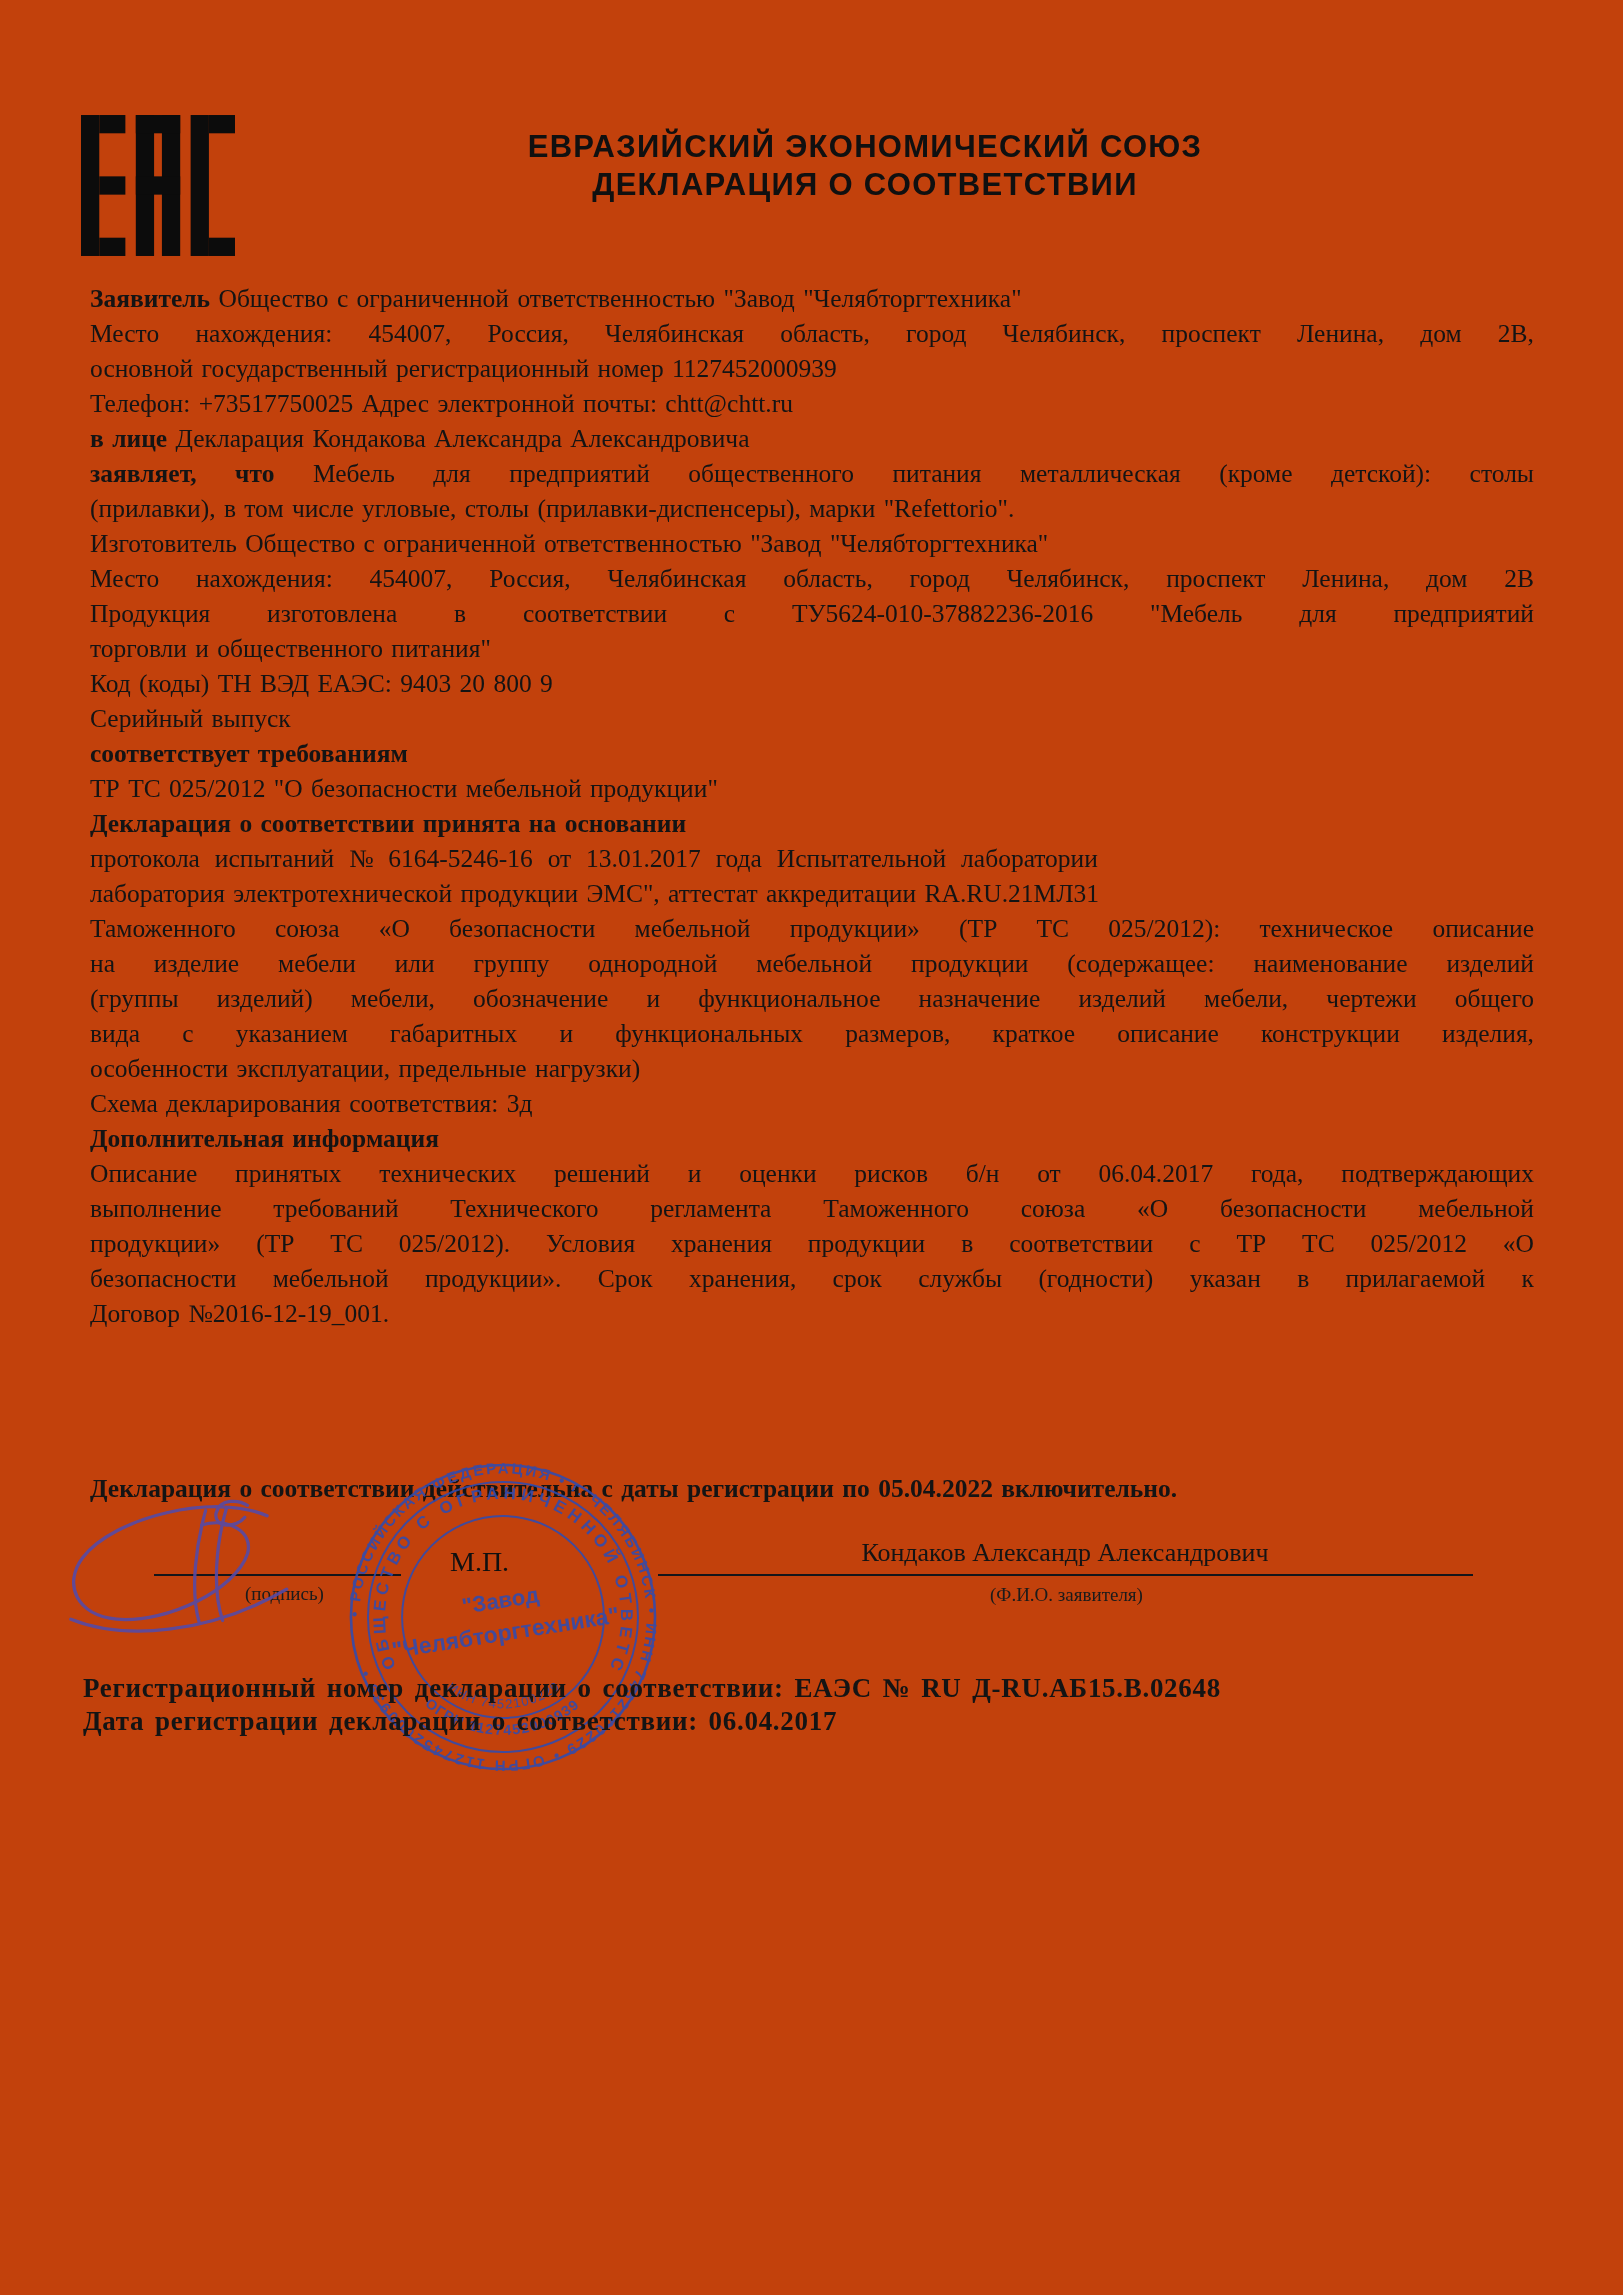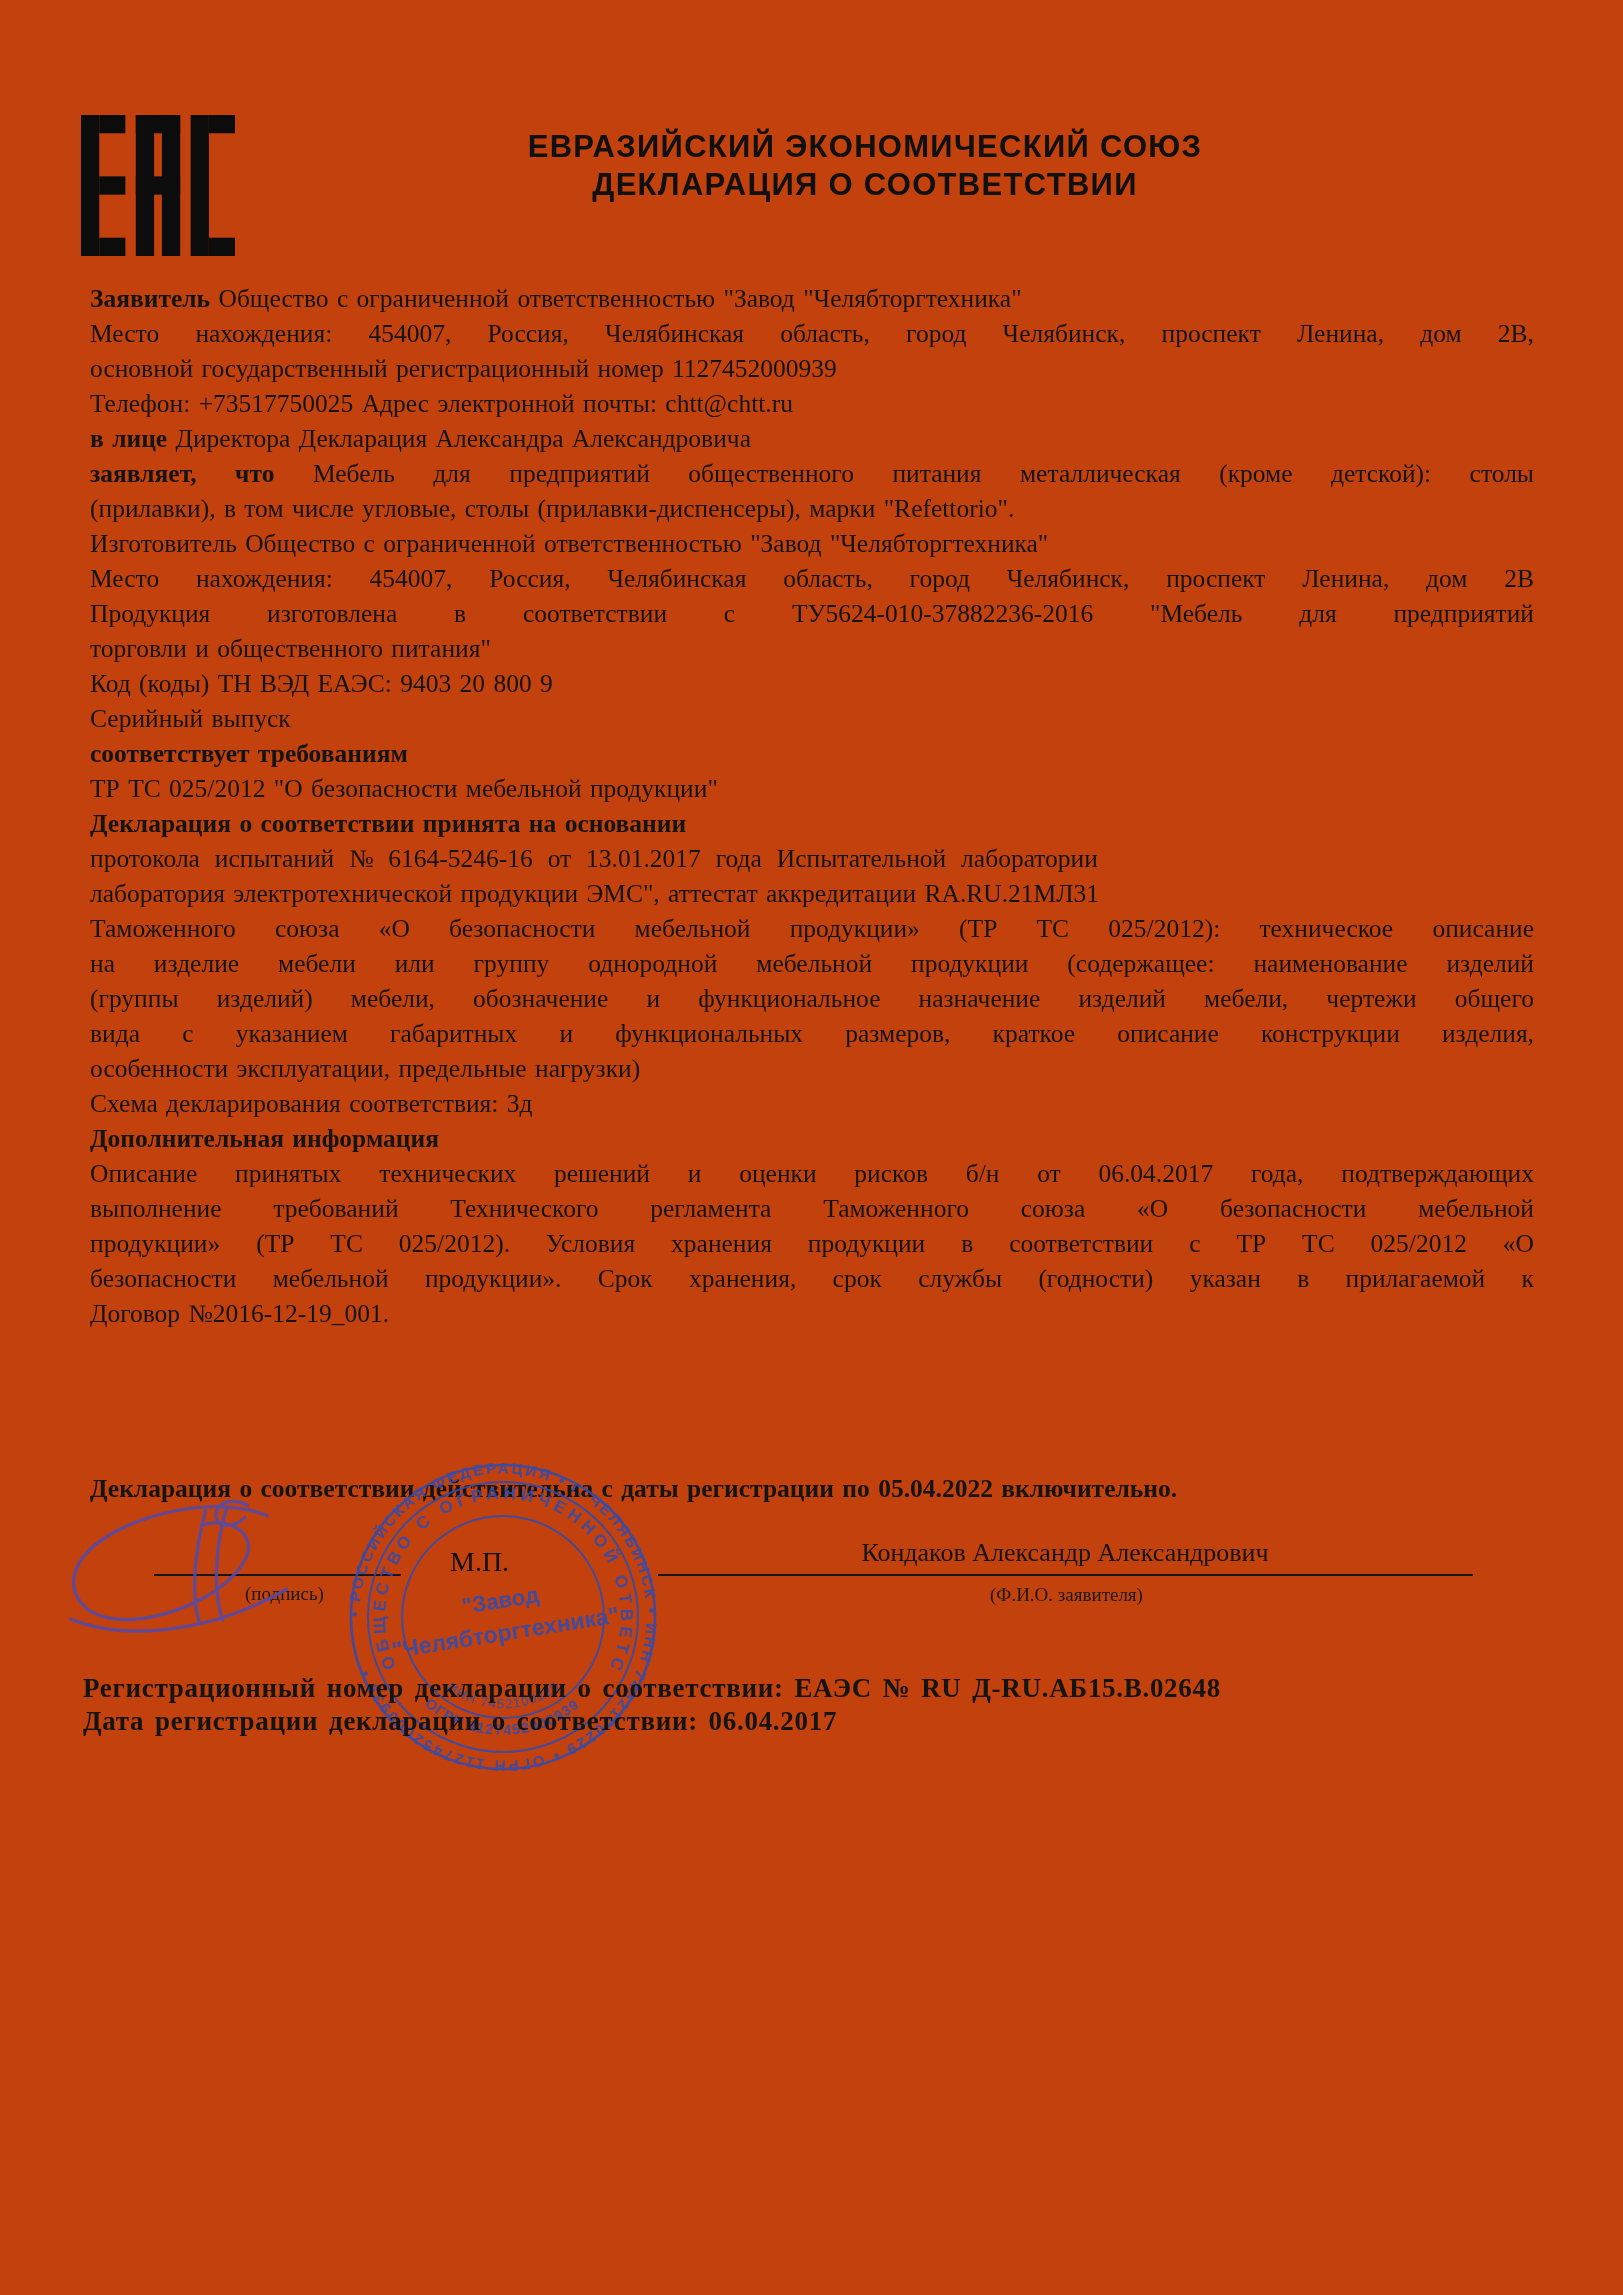--- a/index.html
+++ b/index.html
@@ -70,21 +70,21 @@
   <div class="title">
     <div class="t1">ЕВРАЗИЙСКИЙ ЭКОНОМИЧЕСКИЙ СОЮЗ</div>
     <div class="t2">ДЕКЛАРАЦИЯ О СООТВЕТСТВИИ</div>
   </div>
 
   <div class="body">
     <div class="ln"><b>Заявитель</b><span> Общество с ограниченной ответственностью "Завод "Челябторгтехника"</span></div>
     <div class="ln j"><span>Место нахождения: 454007, Россия, Челябинская область, город Челябинск, проспект Ленина, дом 2В,</span></div>
     <div class="ln"><span>основной государственный регистрационный номер 1127452000939</span></div>
     <div class="ln"><span>Телефон: +73517750025 Адрес электронной почты: chtt@chtt.ru</span></div>
-    <div class="ln"><b>в лице</b><span> Директора Декларация Александра Александровича</span></div>
+    <div class="ln"><b>в лице</b><span> Декларация Кондакова Александра Александровича</span></div>
     <div class="ln j"><b>заявляет, что</b><span> Мебель для предприятий общественного питания металлическая (кроме детской): столы</span></div>
     <div class="ln"><span>(прилавки), в том числе угловые, столы (прилавки-диспенсеры), марки "Refettorio".</span></div>
     <div class="ln"><span>Изготовитель Общество с ограниченной ответственностью "Завод "Челябторгтехника"</span></div>
     <div class="ln j"><span>Место нахождения: 454007, Россия, Челябинская область, город Челябинск, проспект Ленина, дом 2В</span></div>
     <div class="ln j"><span>Продукция изготовлена в соответствии с ТУ5624-010-37882236-2016 "Мебель для предприятий</span></div>
     <div class="ln"><span>торговли и общественного питания"</span></div>
     <div class="ln"><span>Код (коды) ТН ВЭД ЕАЭС: 9403 20 800 9</span></div>
     <div class="ln"><span>Серийный выпуск</span></div>
     <div class="ln"><b>соответствует требованиям</b></div>
     <div class="ln"><span>ТР ТС 025/2012 "О безопасности мебельной продукции"</span></div>

